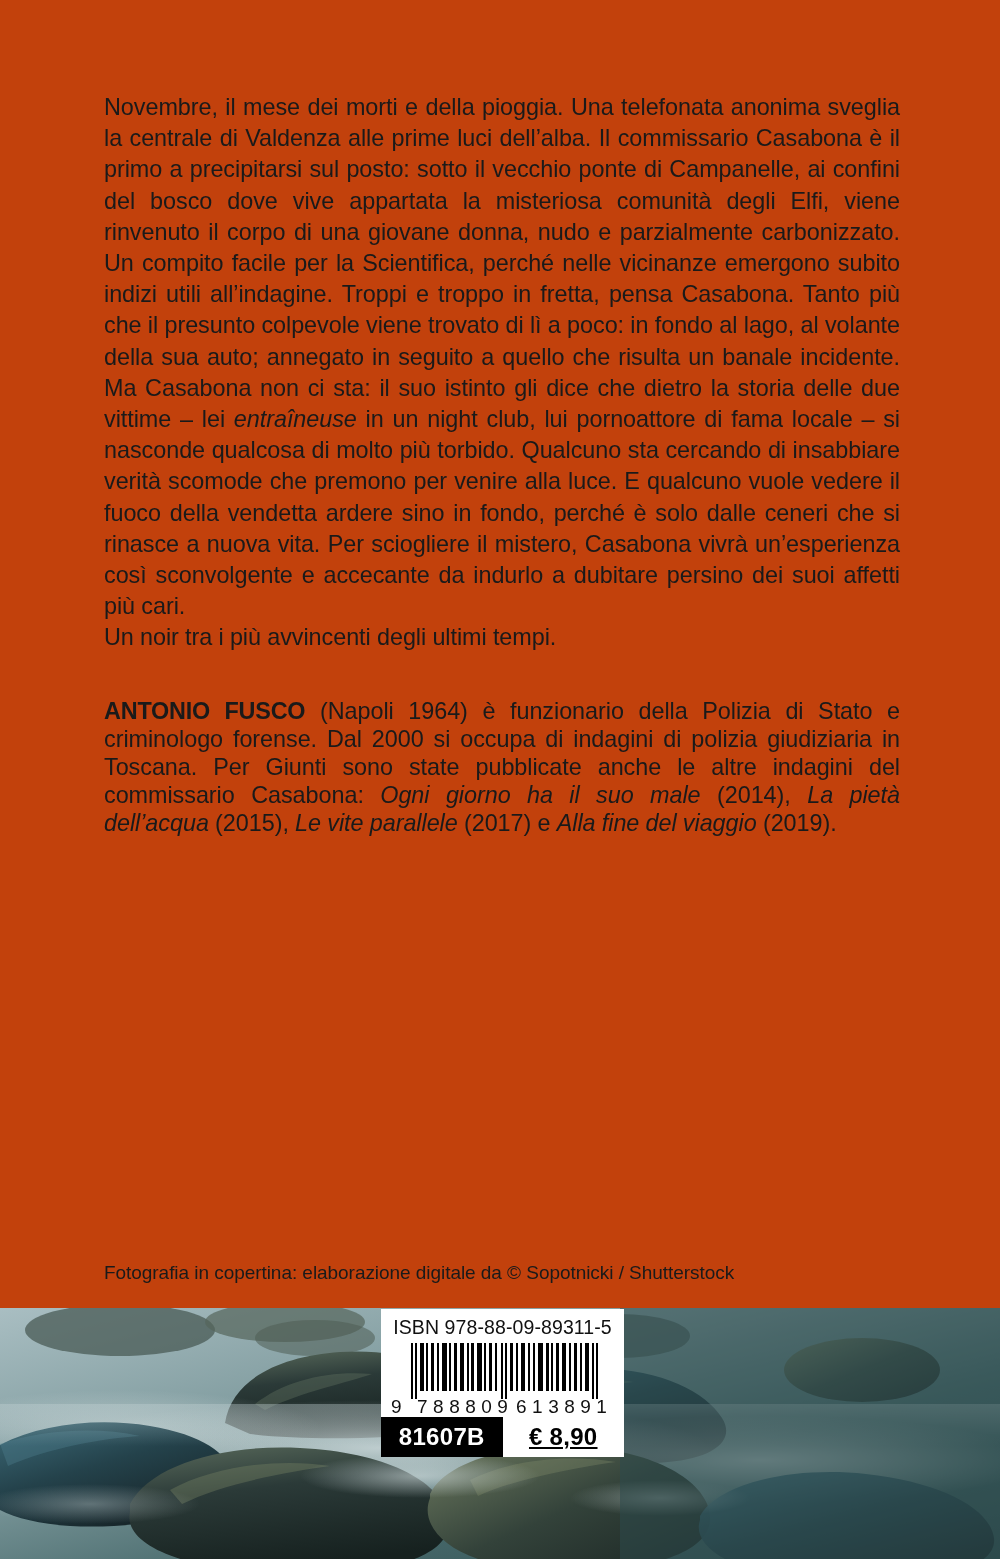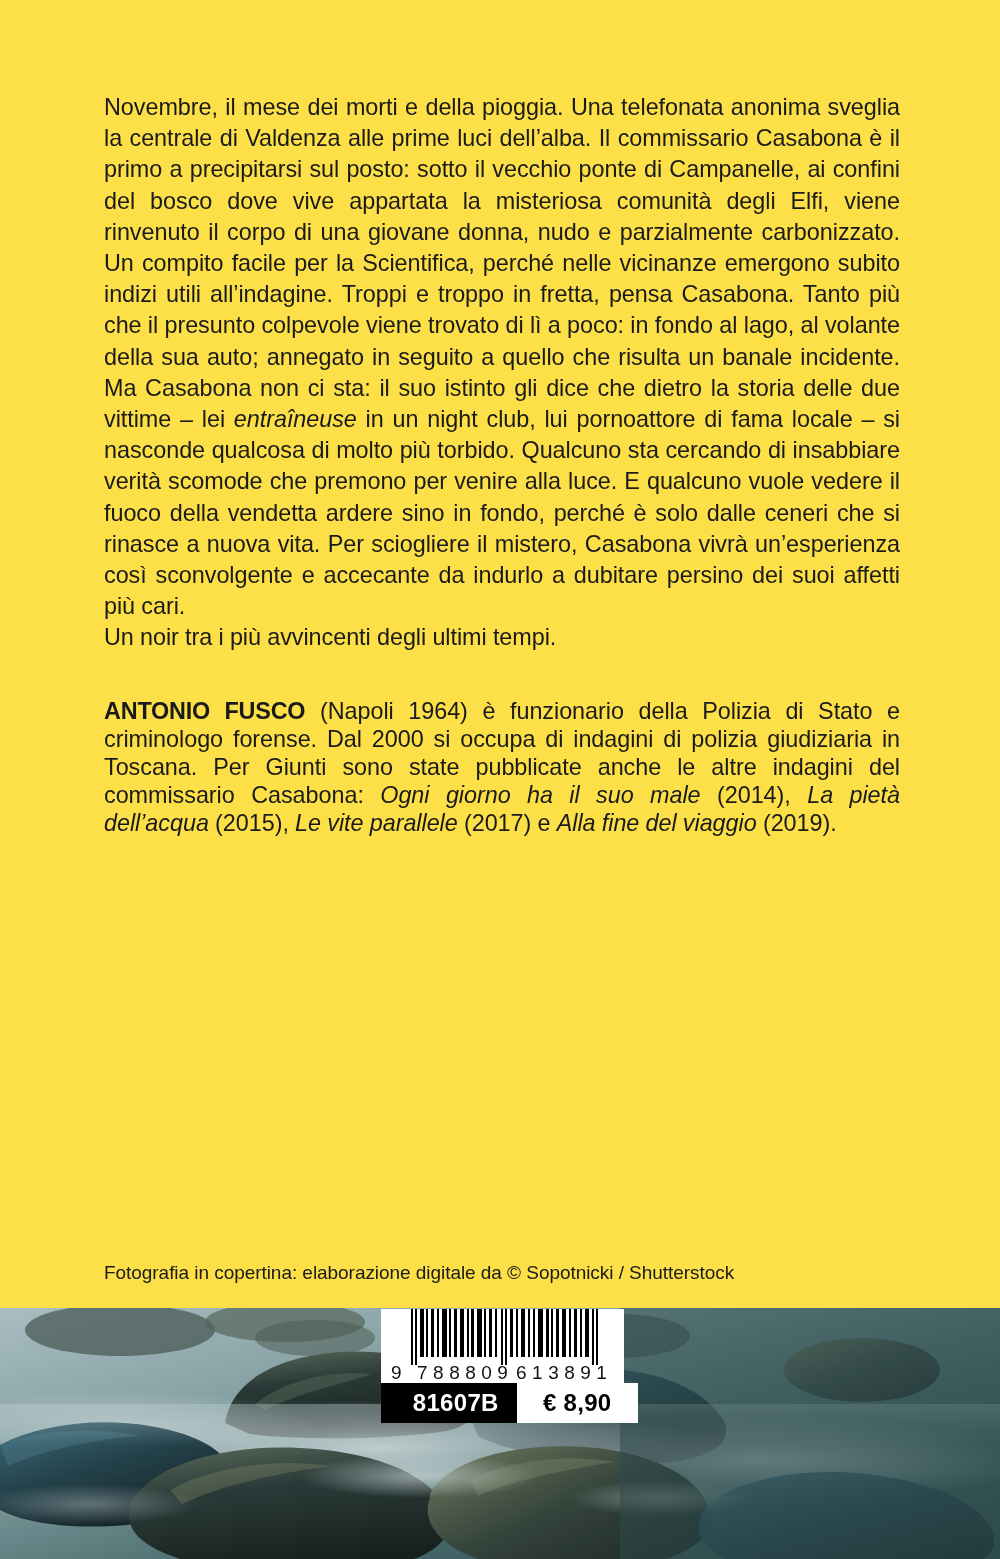--- a/index.html
+++ b/index.html
@@ -4,21 +4,21 @@
 <style>
   html, body {
     margin: 0;
     padding: 0;
     background: #ffffff;
   }
   .cover {
     position: relative;
     width: 1000px;
     height: 1559px;
-    background: #fde047;
+    background: #c2410c;
     overflow: hidden;
     font-family: "Liberation Sans", sans-serif;
     color: #1a1a1a;
   }
 
   
   .text-column {
     position: absolute;
     left: 104px;
     top: 92px;
@@ -146,32 +146,32 @@
   .price-code {
     flex: 0 0 50%;
     background: #000000;
     color: #ffffff;
     font-size: 24px;
     font-weight: bold;
     display: flex;
     align-items: center;
     justify-content: center;
     letter-spacing: 0.3px;
-    padding-left: 14px;
   }
   .price-value {
     flex: 0 0 50%;
     background: #ffffff;
     color: #000000;
     font-size: 24px;
     font-weight: bold;
     display: flex;
     align-items: center;
     justify-content: center;
     letter-spacing: 0.3px;
+    text-decoration: underline;
   }
 </style>
 </head>
 <body>
 
 <div class="cover">
 
   <div class="text-column">
     <p class="synopsis"><span>Novembre, il mese dei morti e della pioggia. Una telefonata anonima sveglia la centrale di Valdenza alle prime luci dell’alba. Il commissario Casabona è il primo a precipitarsi sul posto: sotto il vecchio ponte di Campanelle, ai confini del bosco dove vive appartata la misteriosa comunità degli Elfi, viene rinvenuto il corpo di una giovane donna, nudo e parzialmente carbonizzato. Un compito facile per la Scientifica, perché nelle vicinanze emergono subito indizi utili all’indagine. Troppi e troppo in fretta, pensa Casabona. Tanto più che il presunto colpevole viene trovato di lì a poco: in fondo al lago, al volante della sua auto; annegato in seguito a quello che risulta un banale incidente. Ma Casabona non ci sta: il suo istinto gli dice che dietro la storia delle due vittime – lei </span><em>entraîneuse</em><span> in un night club, lui pornoattore di fama locale – si nasconde qualcosa di molto più torbido. Qualcuno sta cercando di insabbiare verità scomode che premono per venire alla luce. E qualcuno vuole vedere il fuoco della vendetta ardere sino in fondo, perché è solo dalle ceneri che si rinasce a nuova vita. Per sciogliere il mistero, Casabona vivrà un’esperienza così sconvolgente e accecante da indurlo a dubitare persino dei suoi affetti più cari.</span><span class="last-line">Un noir tra i più avvincenti degli ultimi tempi.</span></p>
   </div>
@@ -247,20 +247,21 @@
       <ellipse cx="420" cy="168" rx="120" ry="22" fill="url(#mistBlob)" opacity="0.75"></ellipse>
       <ellipse cx="90" cy="196" rx="110" ry="20" fill="url(#mistBlob)" opacity="0.45"></ellipse>
       <ellipse cx="660" cy="190" rx="90" ry="18" fill="url(#mistBlob)" opacity="0.5"></ellipse>
       <rect x="0" y="96" width="1000" height="42" fill="url(#mist)" opacity="0.5"></rect>
 
       <rect x="620" y="0" width="380" height="251" fill="#2e4a4d" opacity="0.55"></rect>
     </svg>
   </div>
 
   <div class="barcode-block">
+    <div class="isbn-text">ISBN 978-88-09-89311-5</div>
     <div class="barcode-area">
       <div class="barcode-bars">
         <svg viewBox="0 0 223 56" preserveAspectRatio="none">
           <rect x="0" y="0" width="223" height="56" fill="#ffffff"></rect>
           <g fill="#000000">
             <rect x="20" y="0" width="2" height="56"></rect>
             <rect x="24" y="0" width="2" height="56"></rect>
             <rect x="29" y="0" width="4" height="48"></rect>
             <rect x="35" y="0" width="2" height="48"></rect>
             <rect x="40" y="0" width="3" height="48"></rect>

